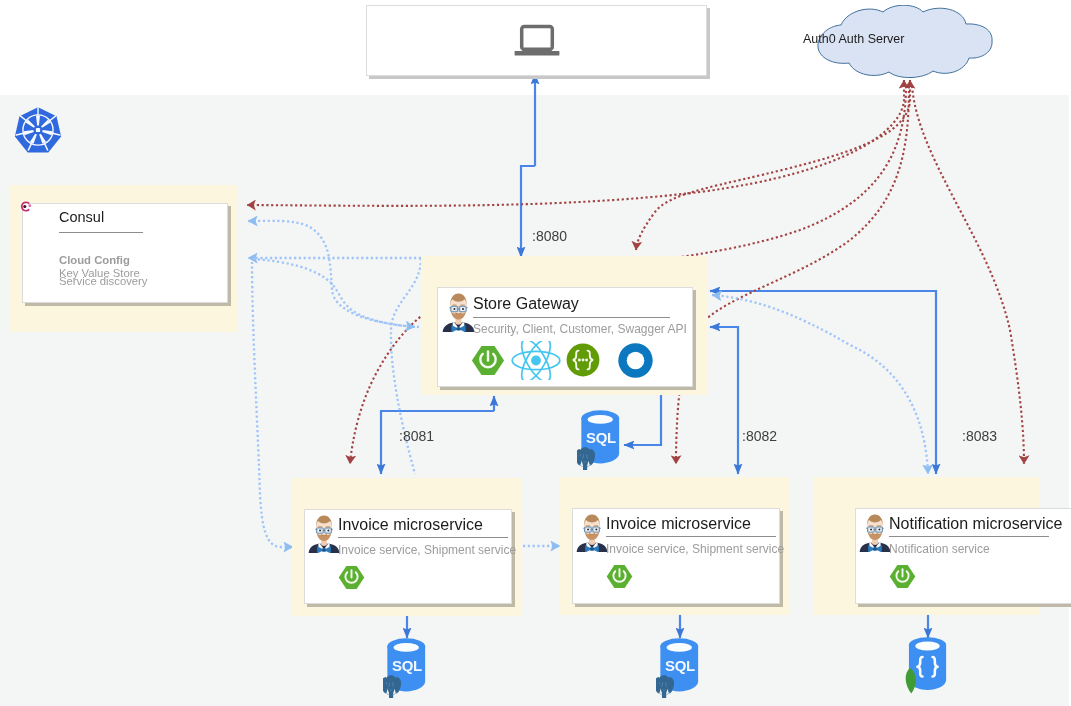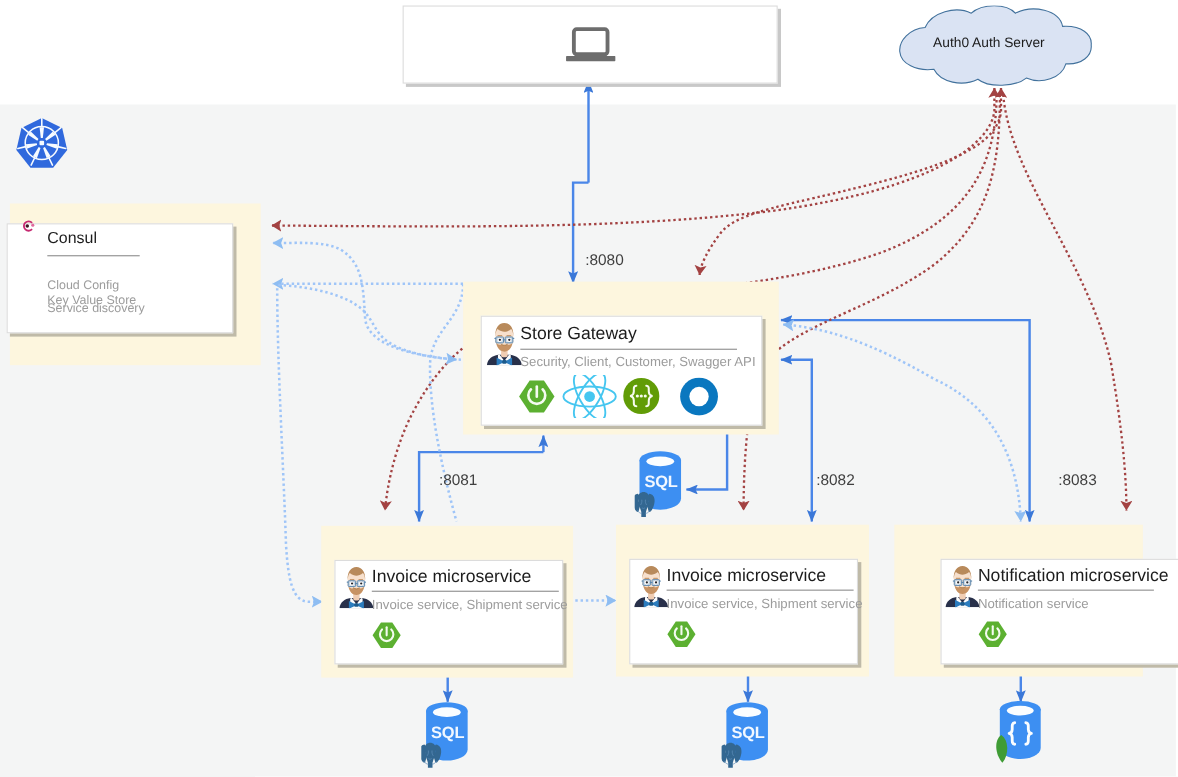--- a/index.html
+++ b/index.html
@@ -14,21 +14,21 @@
   .shadowbox{position:absolute;background:#ffffff;border:1px solid #dcdcdc;
         box-shadow:3px 3px 0 0 #bfbaa8;}
   .shadowbox.greyshadow{box-shadow:3px 3px 0 0 #c8c8c8;}
   .group{position:absolute;background:#fdf6de;}
 
   .card-title{position:absolute;font-size:16px;color:#1c1c1c;white-space:nowrap;}
   .card-rule{position:absolute;height:1px;background:#8d8d8d;}
   .card-sub{position:absolute;font-size:12px;color:#9c9c9c;white-space:nowrap;}
   .card-line{position:absolute;font-size:11.3px;color:#9c9c9c;white-space:nowrap;}
   .port-label{position:absolute;font-size:14px;color:#404040;white-space:nowrap;}
-  .cloud-label{position:absolute;font-size:12.5px;color:#1c1c1c;white-space:nowrap;text-align:center;}
+  .cloud-label{position:absolute;font-size:12.5px;color:#1c1c1c;white-space:nowrap;}
 </style>
 </head>
 <body>
 
 <div id="stage">
 
   <div class="abs" id="cluster"></div>
 
   <svg class="layer" id="edges" viewBox="0 0 1071 706">
 <defs>
@@ -136,25 +136,25 @@
       <line x1="19.78" y1="56.90" x2="4.67" y2="60.35"></line>
       <line x1="25.76" y1="30.67" x2="13.64" y2="21.01"></line>
     </g>
     <circle cx="50" cy="50" r="8.4" fill="#3069dd"></circle>
     <rect x="45.6" y="45.6" width="8.8" height="8.8" rx="2.0" fill="#f7fbff"></rect>
   </g>
 </svg>
   </div>
 
   <div class="group" style="left:9px;top:185px;width:228px;height:147px;"></div>
-  <div class="shadowbox" style="left:6px;top:203px;width:204px;height:98px;">
+  <div class="shadowbox" style="left:22px;top:203px;width:204px;height:98px;">
     <div class="card-title" style="left:36px;top:5px;font-size:14.5px;">Consul</div>
     <div class="card-rule" style="left:36px;top:28px;width:84px;"></div>
     <div class="card-line" style="left:36px;top:36px;margin-top:35px;">Service discovery</div>
-    <div class="card-line" style="left:36px;top:49.5px;">Cloud Config</div>
+    <div class="card-line" style="left:36px;top:49.5px;font-weight:bold;">Cloud Config</div>
     <div class="card-line" style="left:36px;top:63px;">Key Value Store</div>
   </div>
   <div class="abs" style="left:19px;top:199px;width:14px;height:13px;">
 <svg viewBox="0 0 15 14" width="14" height="13">
   <path d="M10.9 3.9 A 4.6 4.6 0 1 0 10.9 10.1" fill="none" stroke="#c62a71" stroke-width="1.8"></path>
   <circle cx="6.2" cy="7.0" r="1.7" fill="#3d1520"></circle>
   <circle cx="11.6" cy="6.1" r="1.5" fill="#e06a9c"></circle>
 </svg>
   </div>
 

